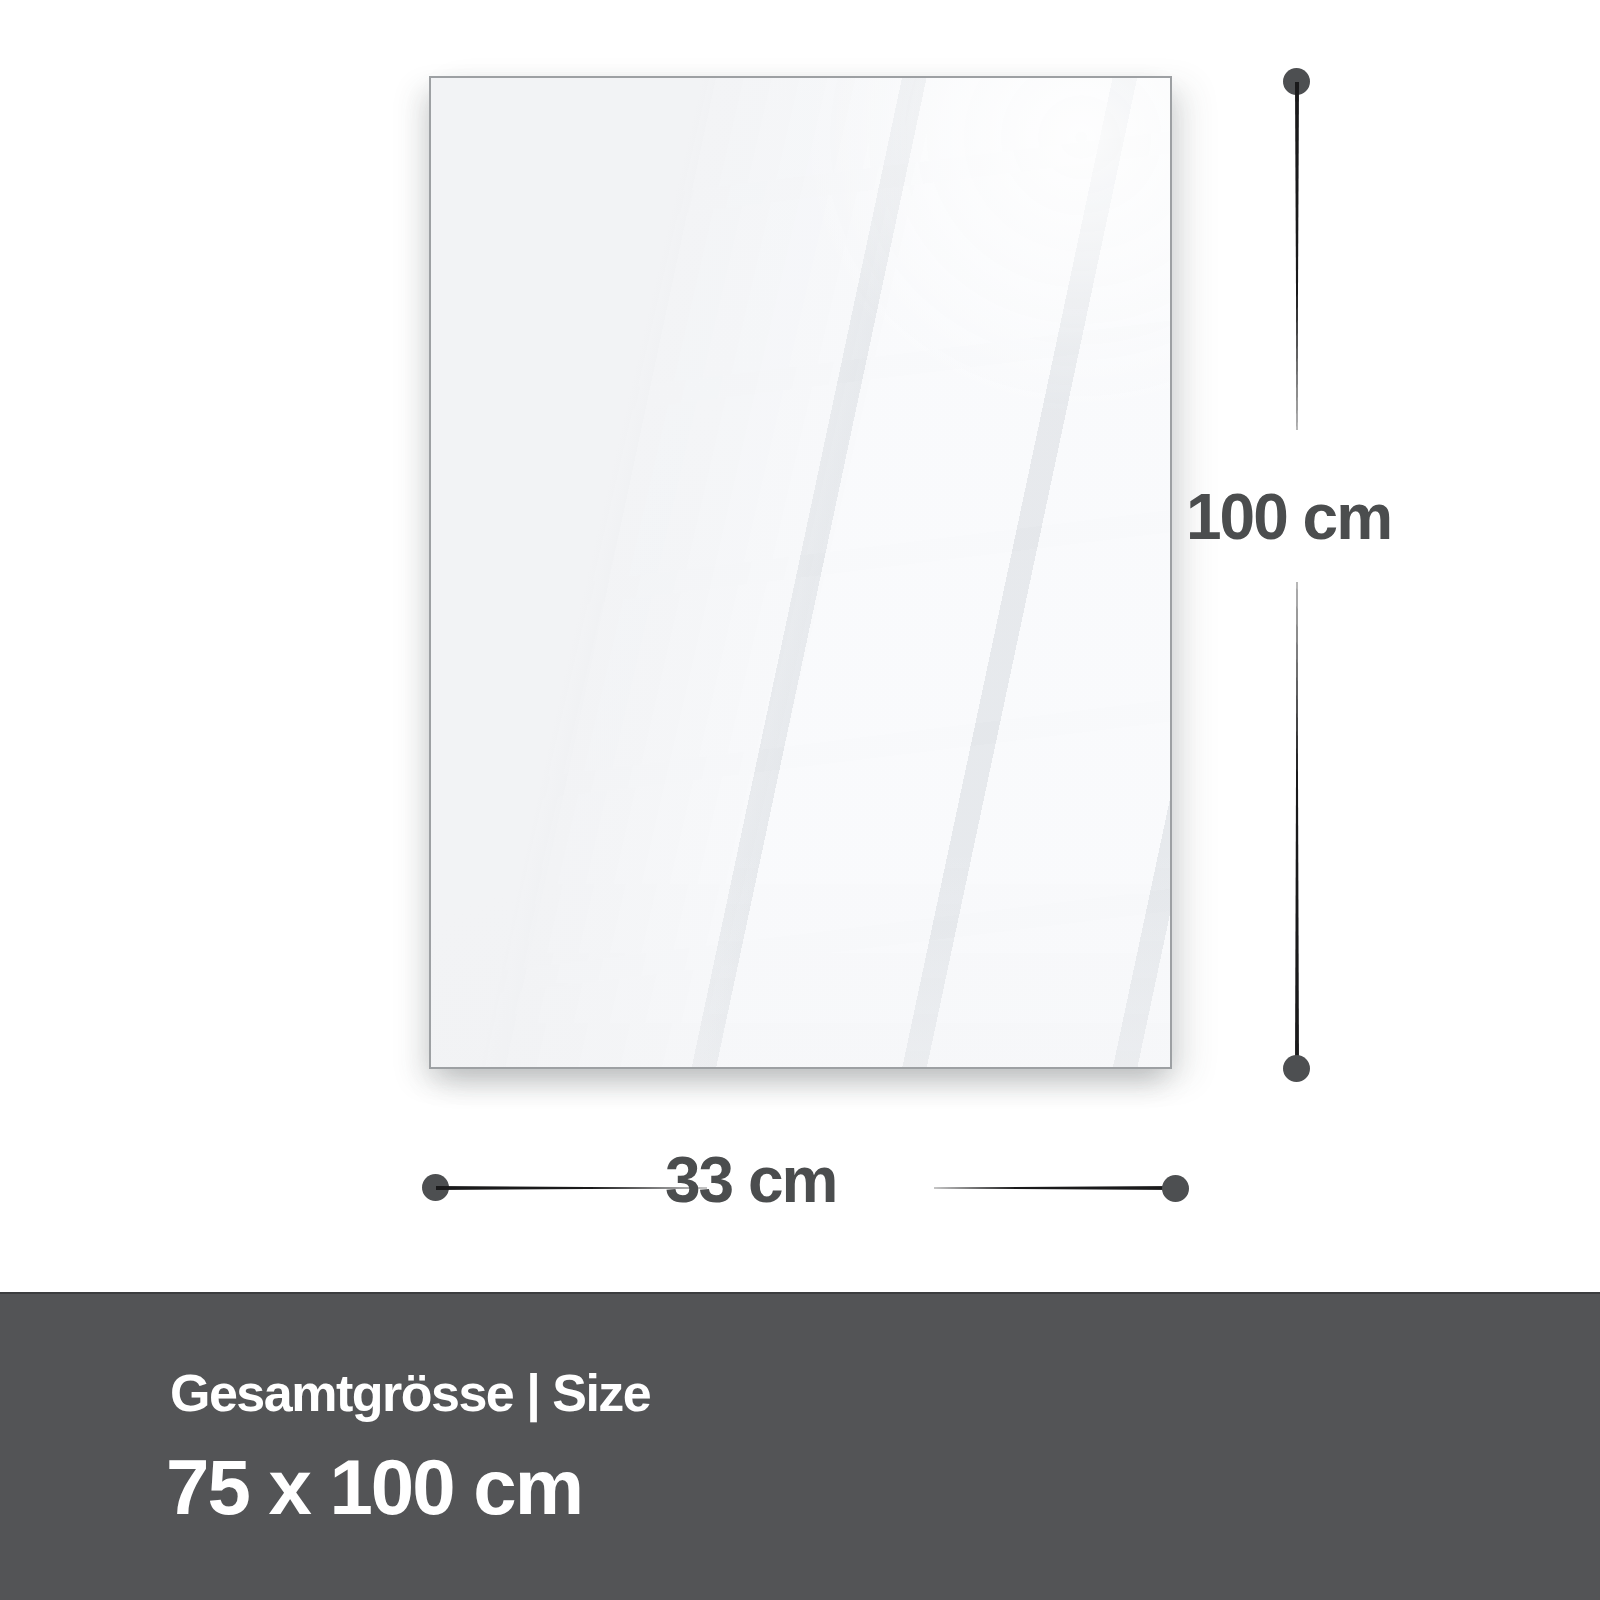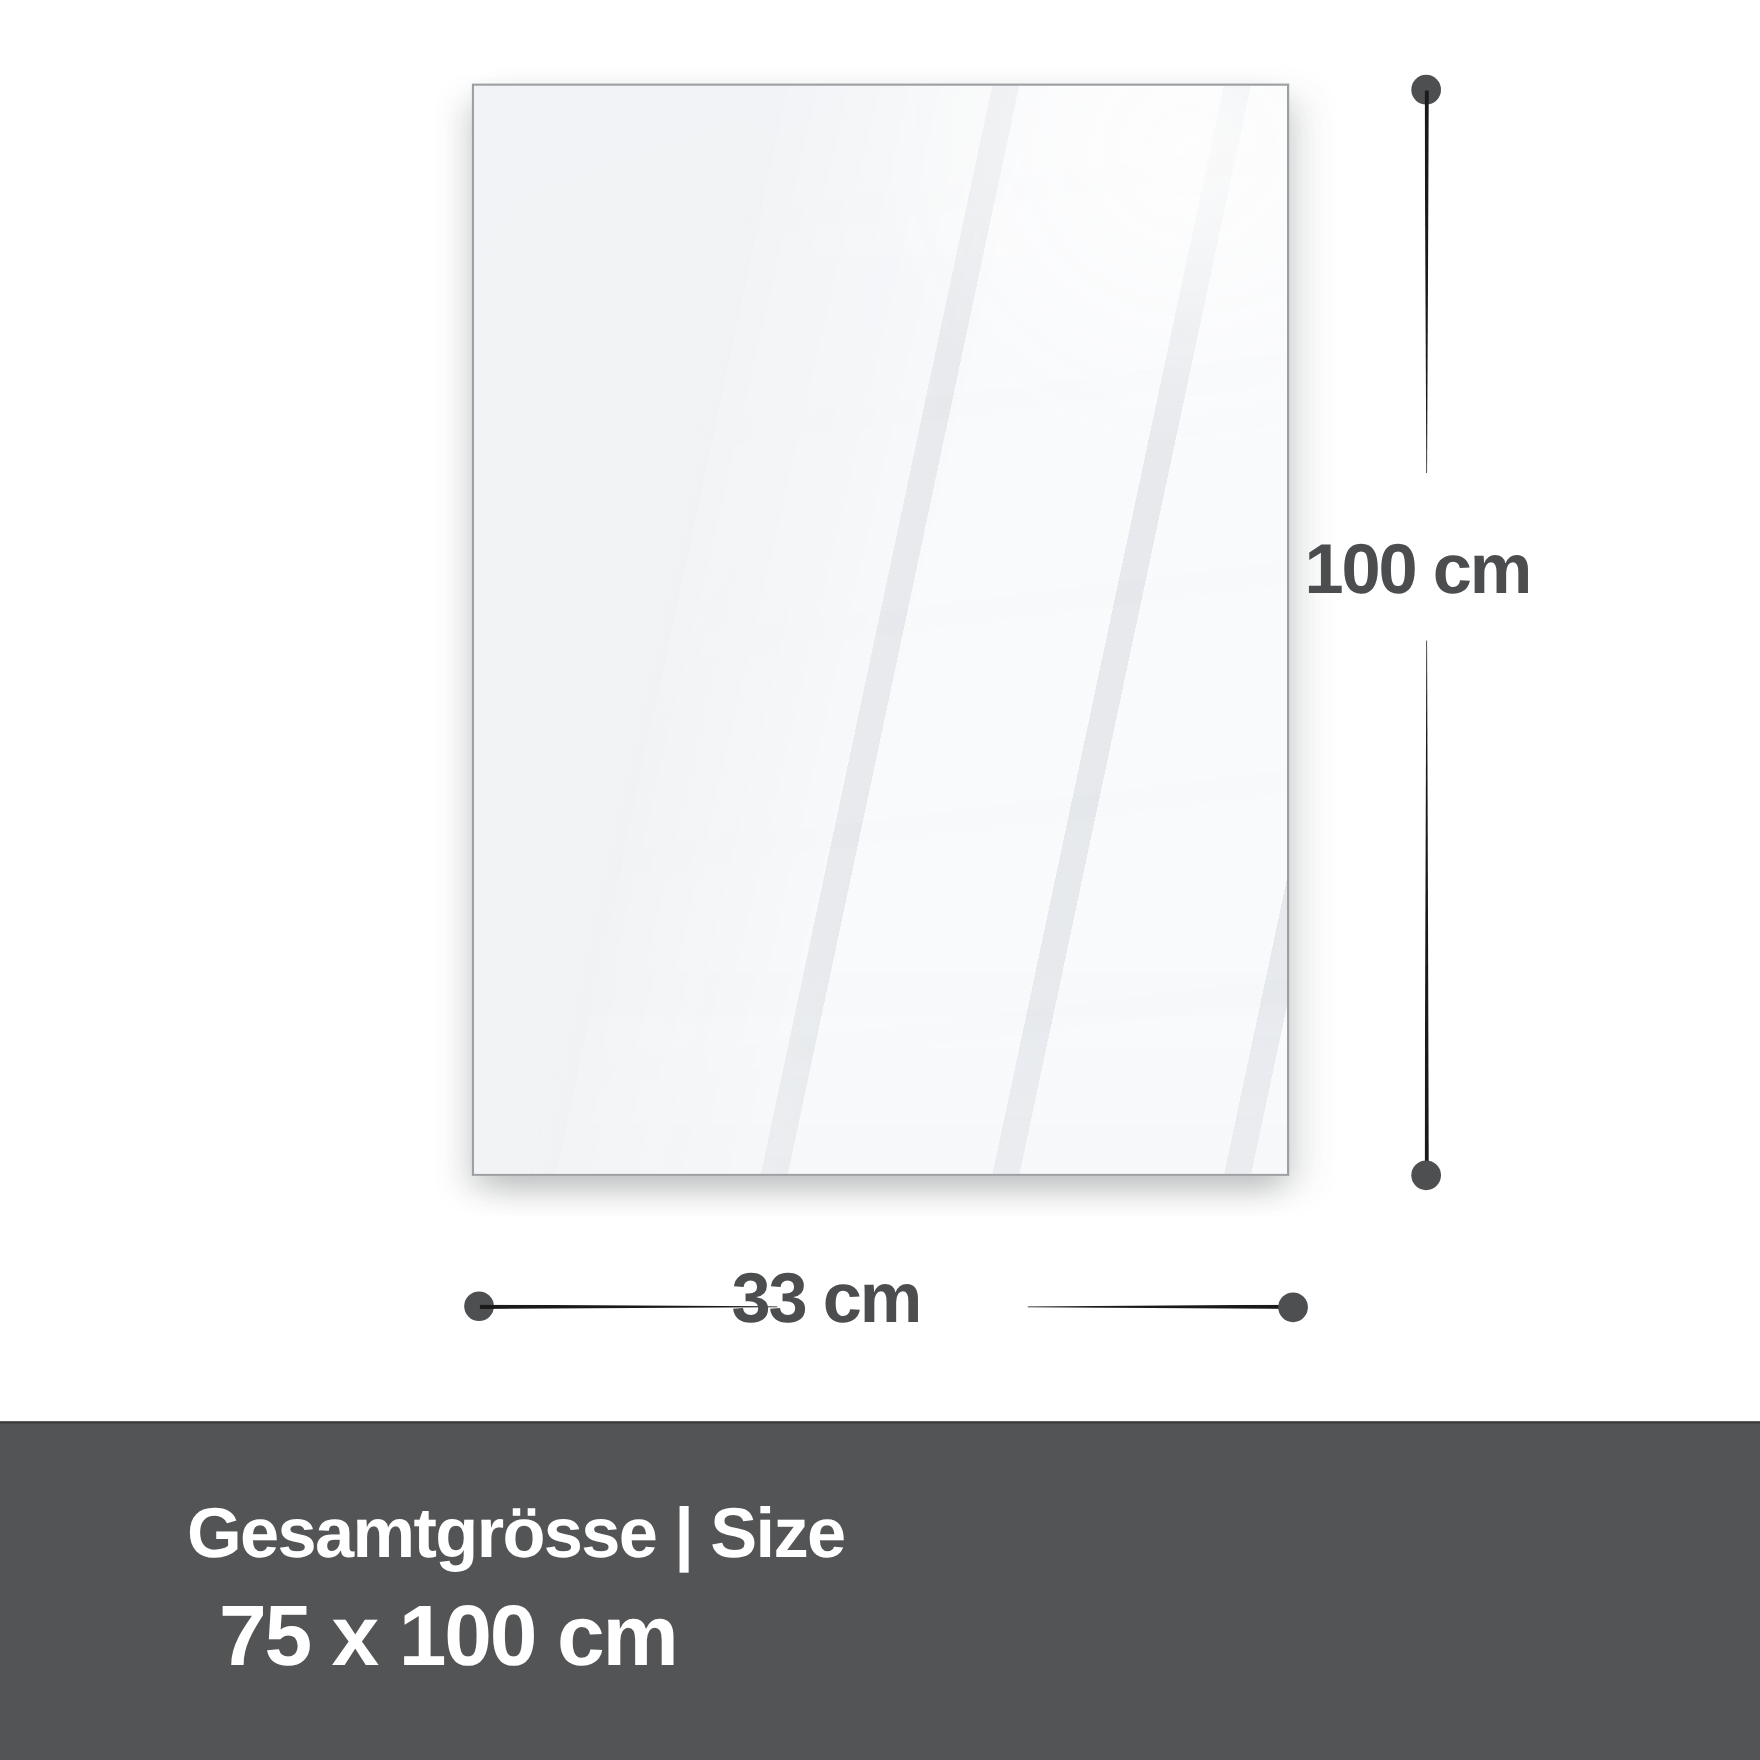--- a/index.html
+++ b/index.html
@@ -67,27 +67,27 @@
 
   
   .footer{
     position:absolute;left:0;top:1292px;width:1600px;height:308px;
     background:#535456;
     border-top:2px solid rgba(0,0,0,.28);
     box-sizing:border-box;
   }
   .footer-title{
     position:absolute;left:170px;top:1361px;
-    font-weight:bold;font-size:64px;line-height:64px;
+    font-weight:bold;font-size:52px;line-height:64px;
     letter-spacing:-1.5px;color:#ffffff;white-space:nowrap;
   }
   .footer-size{
     position:absolute;left:166px;top:1448px;
     font-weight:bold;font-size:78px;line-height:78px;
-    letter-spacing:-2px;color:#ffffff;white-space:nowrap;margin-left:33px;
+    letter-spacing:-2px;color:#ffffff;white-space:nowrap;
   }
 </style>
 </head>
 <body>
 
 <div class="stage">
 
   <div class="panel">
     <div class="panel-reflection">
       <div class="reflection-grid"></div>

